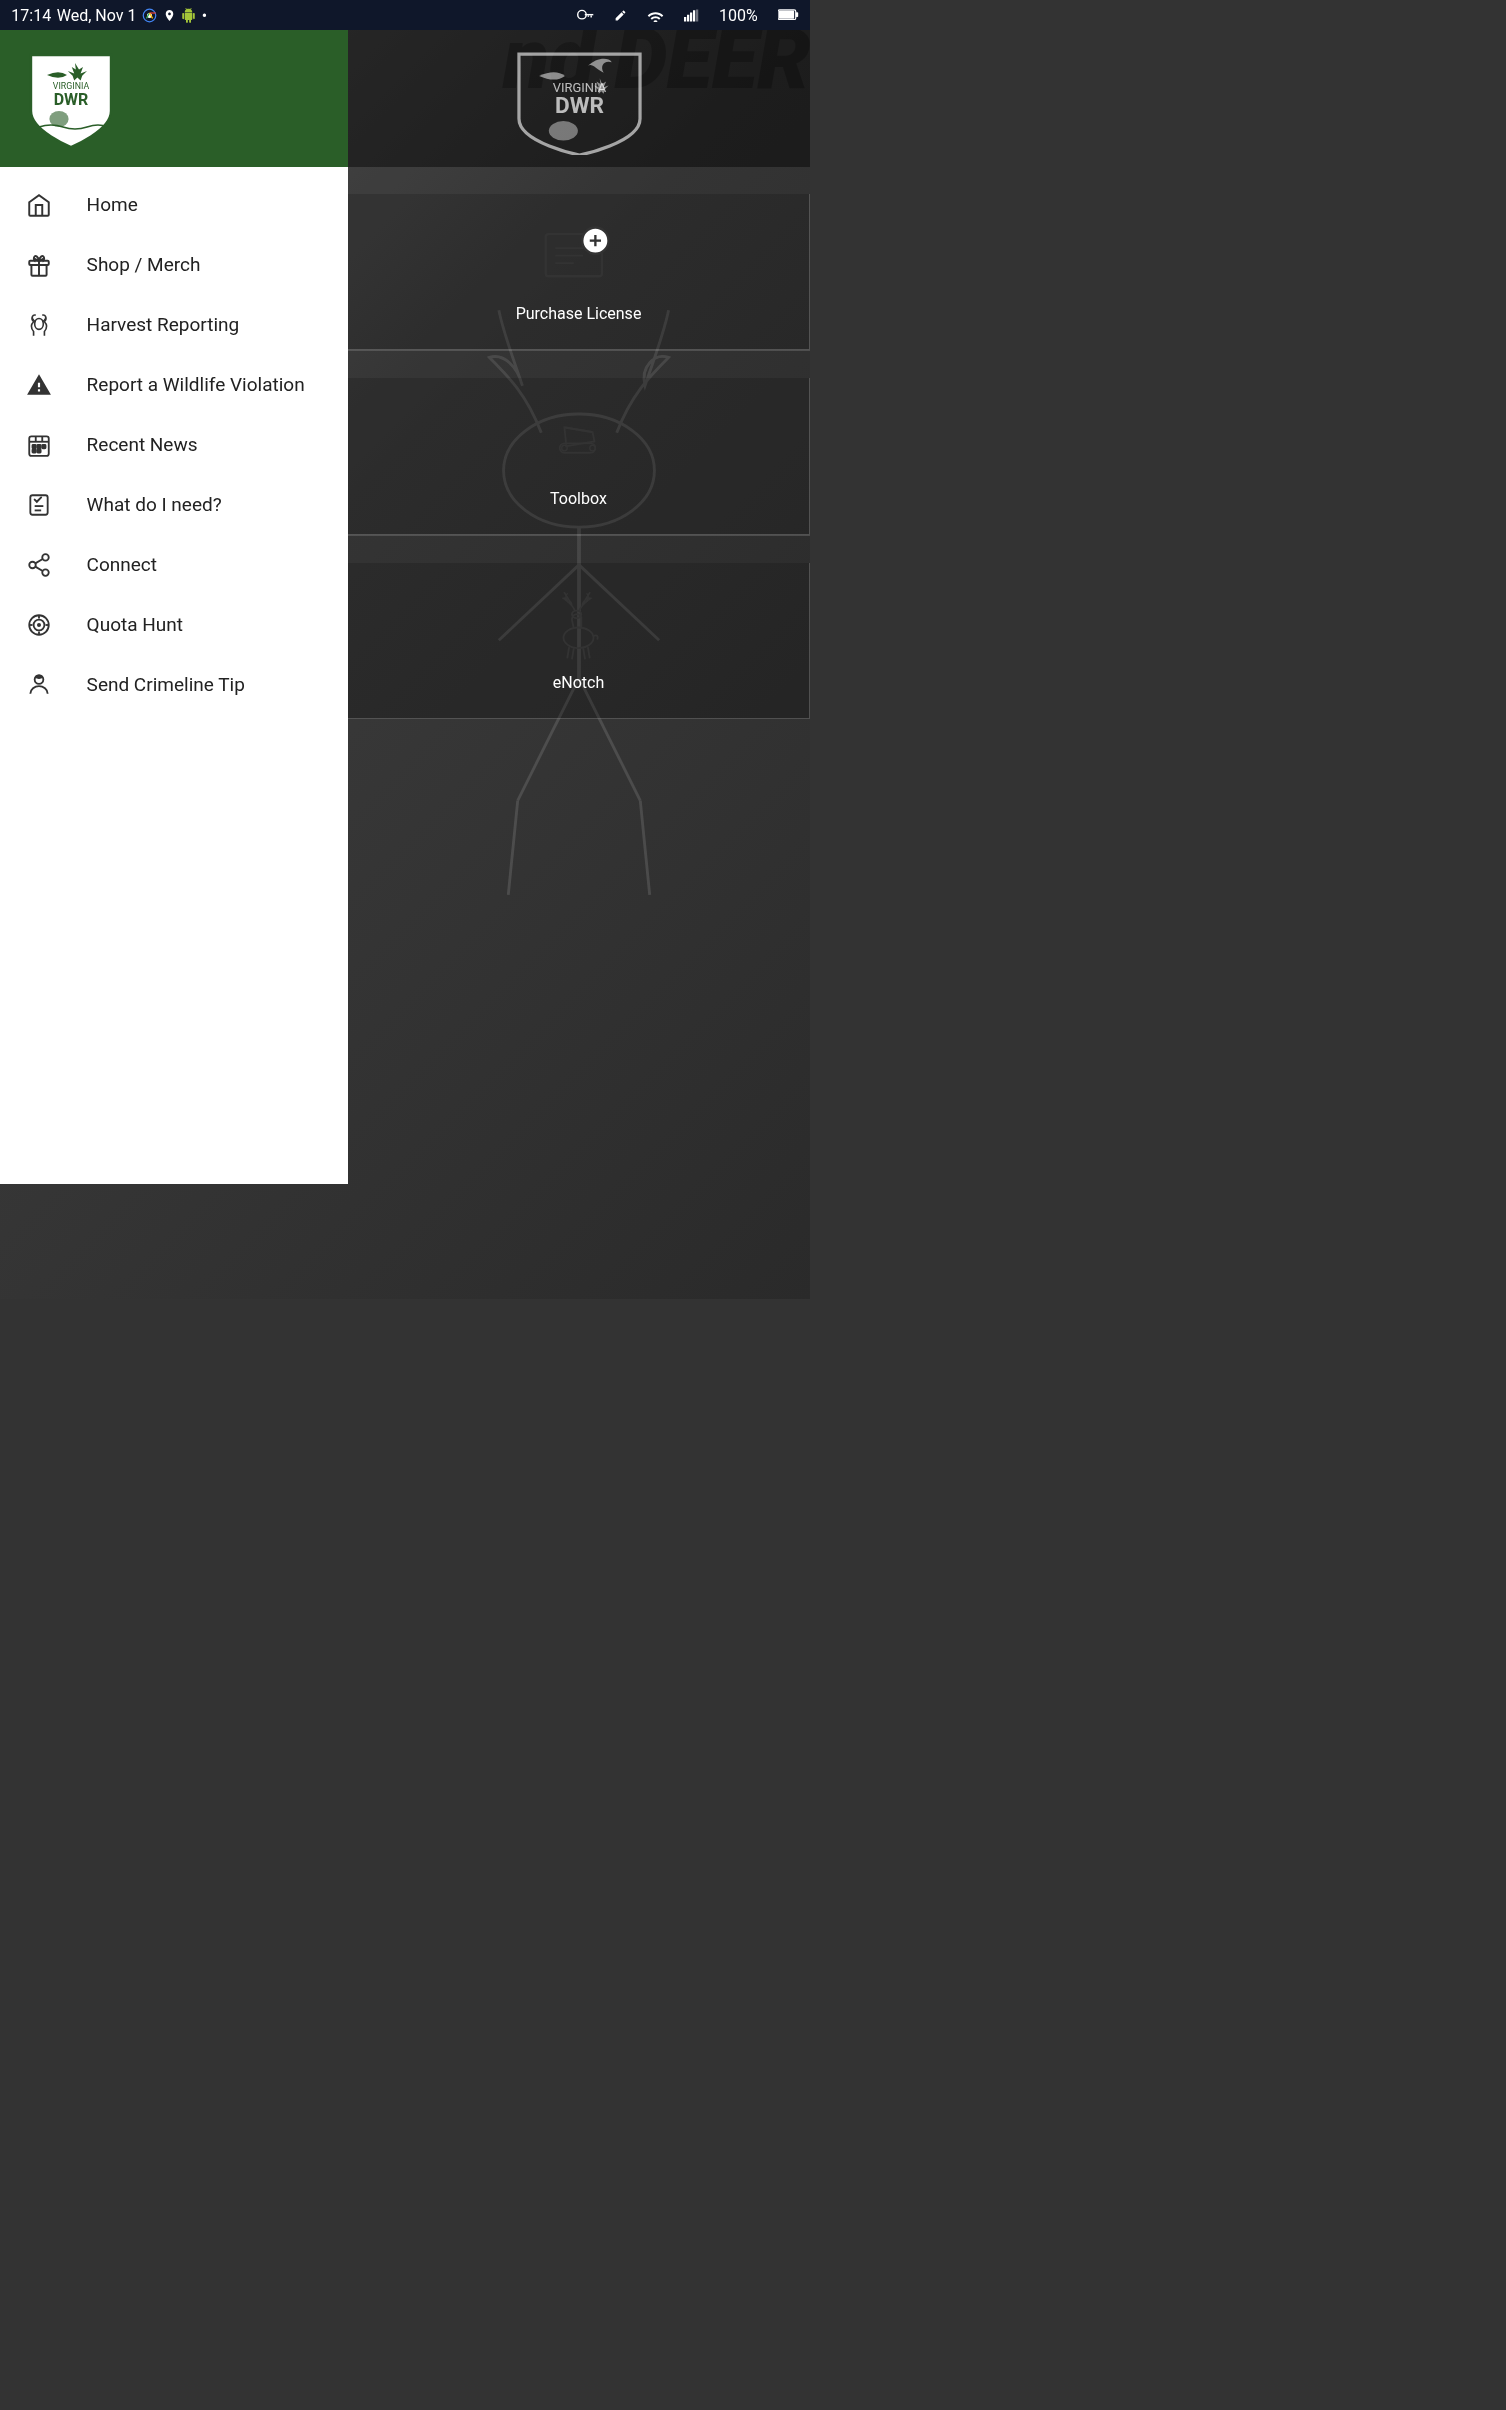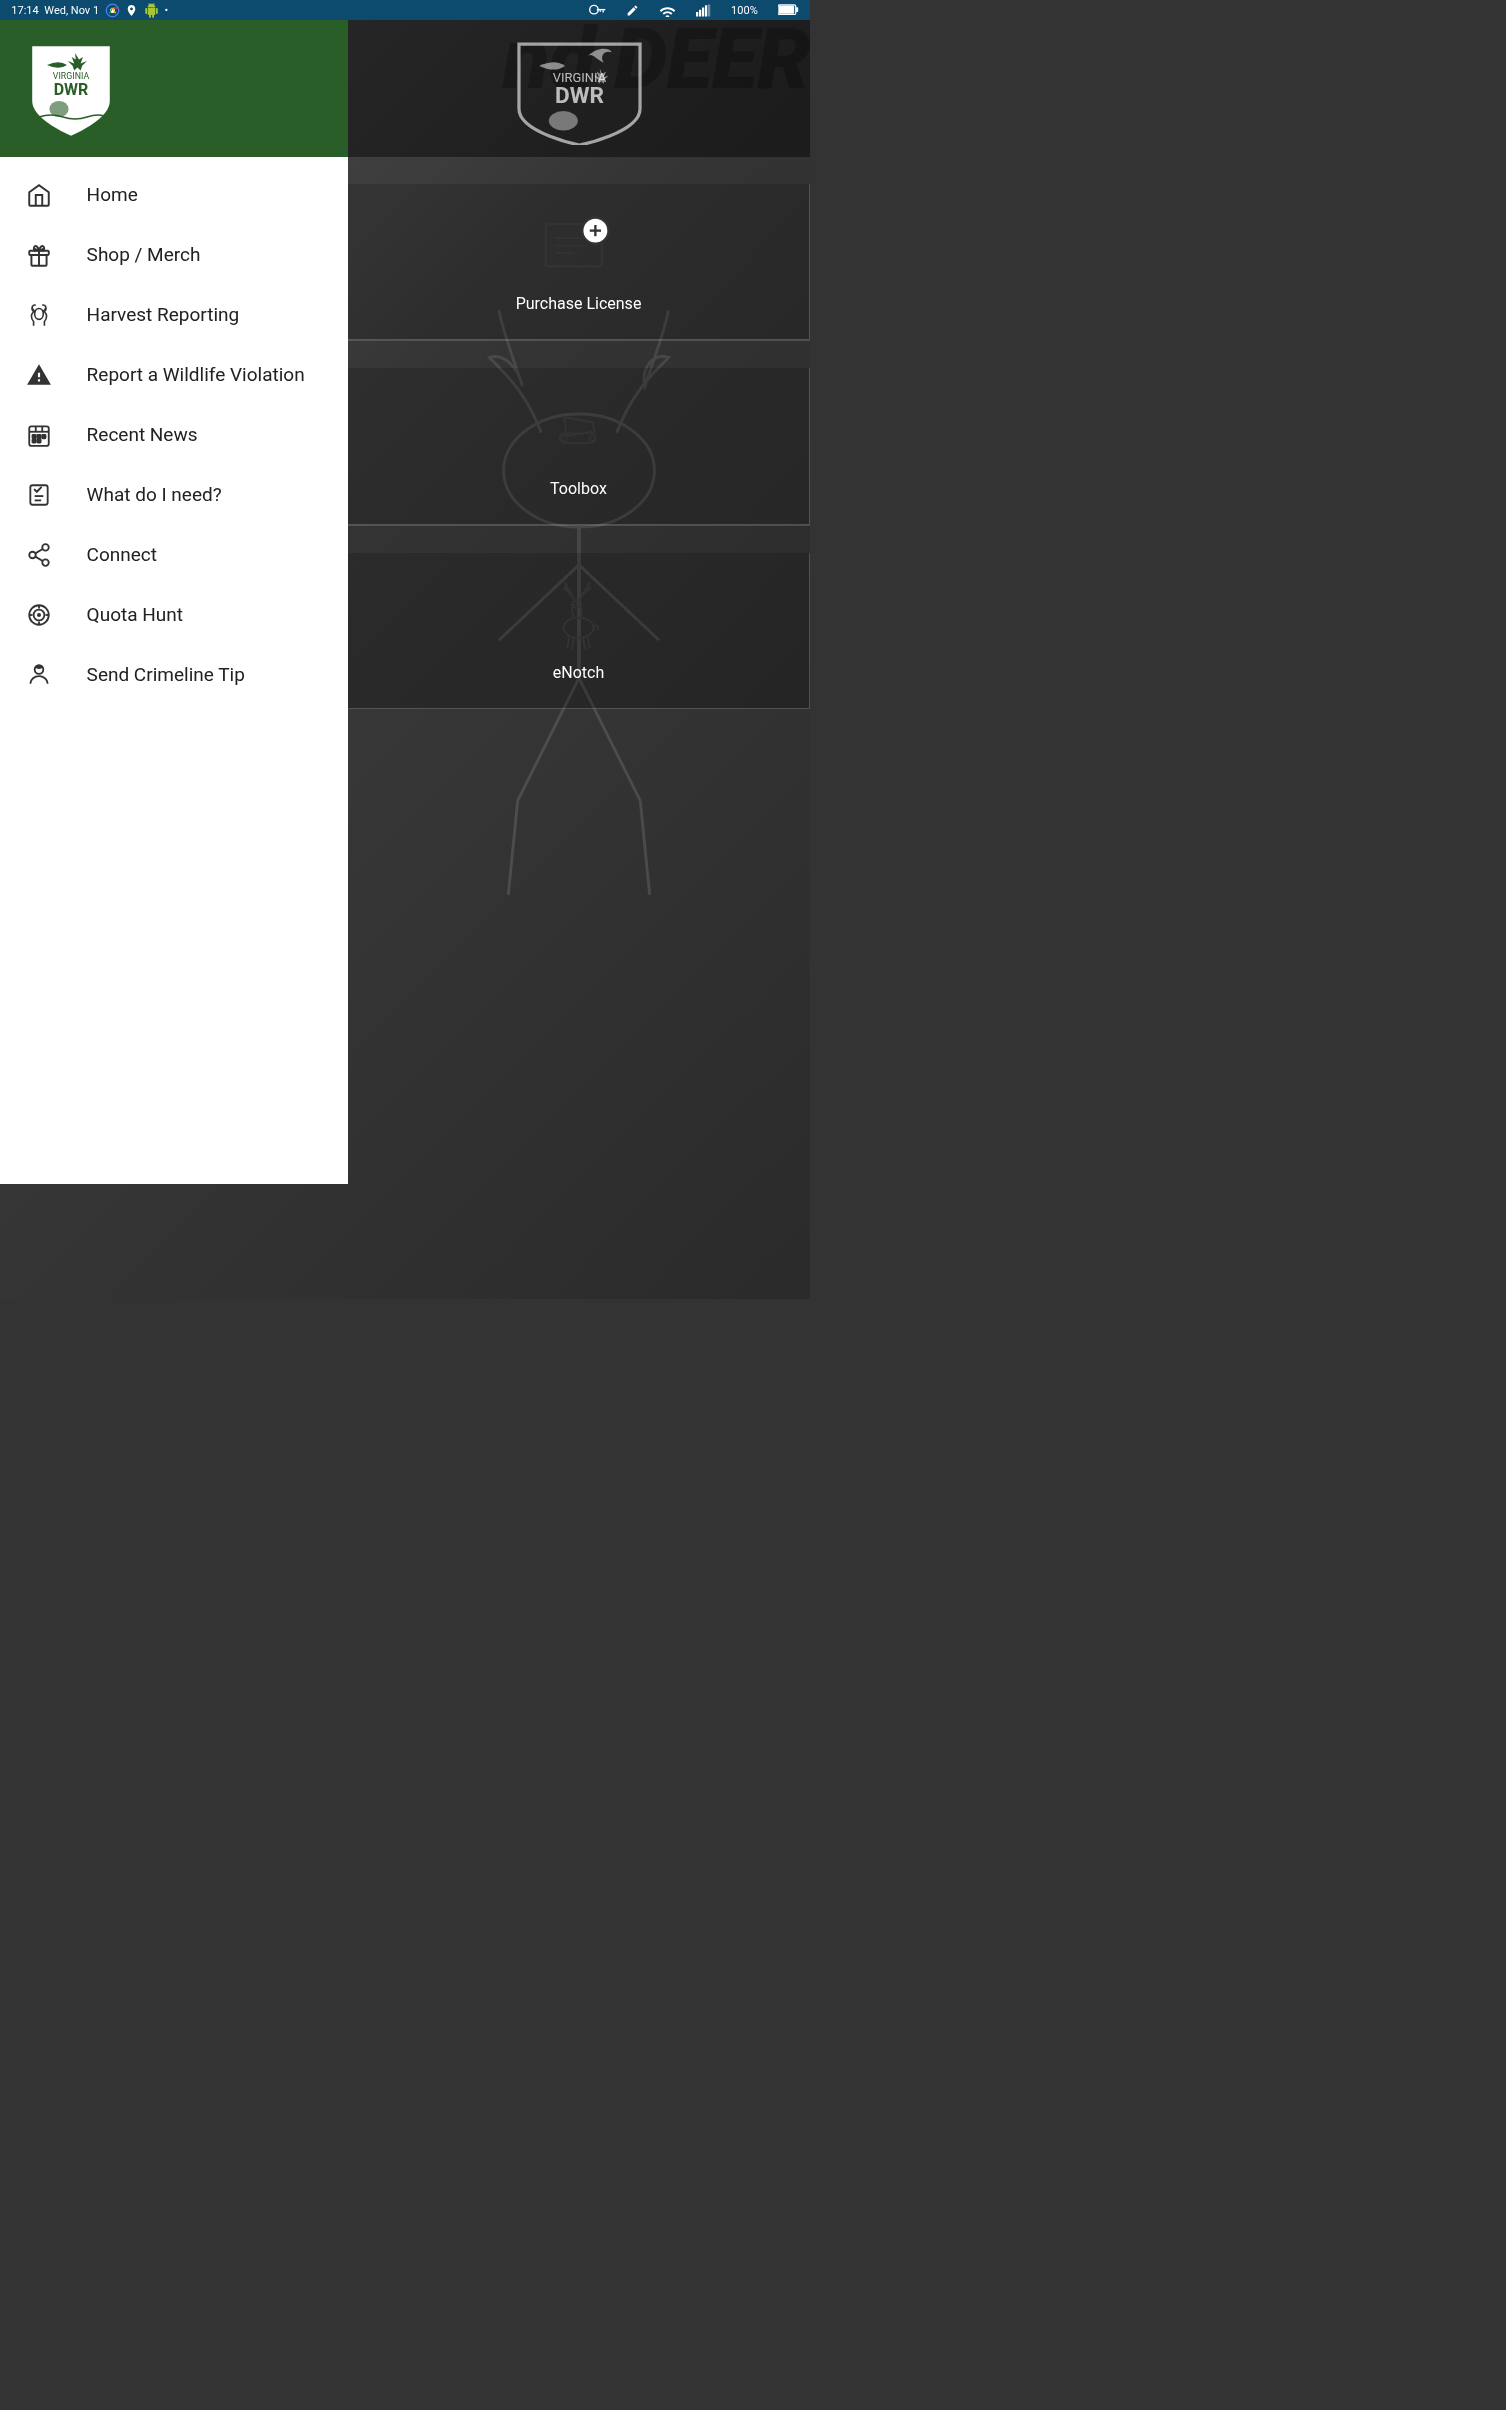--- a/index.html
+++ b/index.html
@@ -9,28 +9,28 @@
       width: 810px;
       height: 1299px;
       font-family: 'Roboto', Arial, sans-serif;
       background: #333;
       position: relative;
       overflow: hidden;
     }
 
     
     .status-bar {
-      height: 20px;
-      background: #0c4a6e;
+      height: 30px;
+      background: #0f172a;
       display: flex;
       align-items: center;
       justify-content: space-between;
       padding: 0 11.3px;
       color: #fff;
-      font-size: 11px;
+      font-size: 16px;
       position: relative;
       z-index: 100;
     }
     .status-left { display: flex; align-items: center; gap: 5.6px; }
     .status-right { display: flex; align-items: center; gap: 20px; }
 
     
     .bg-area {
       position: absolute;
       left: 0;

